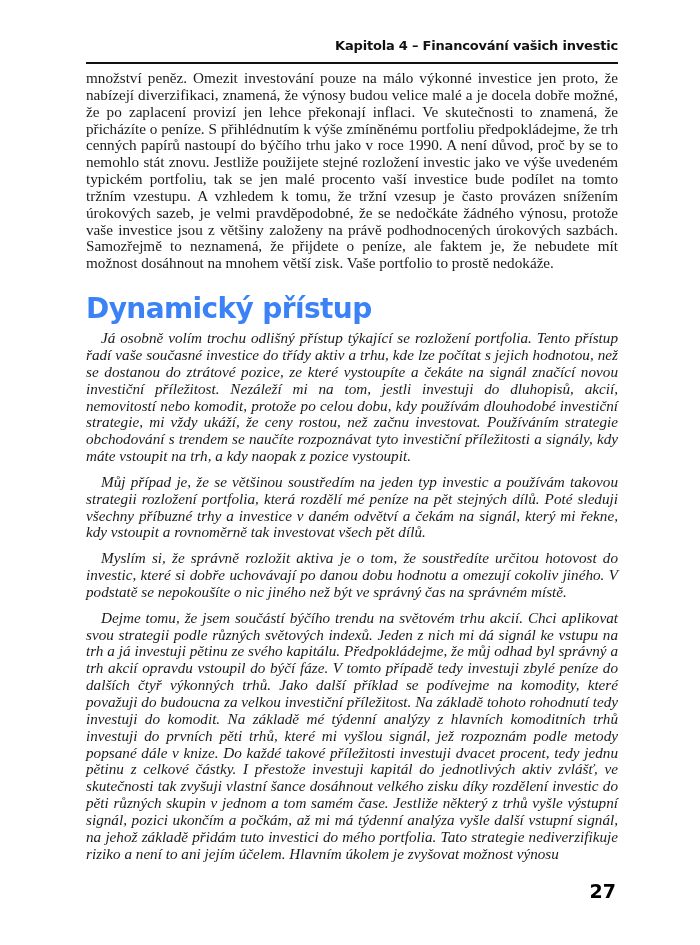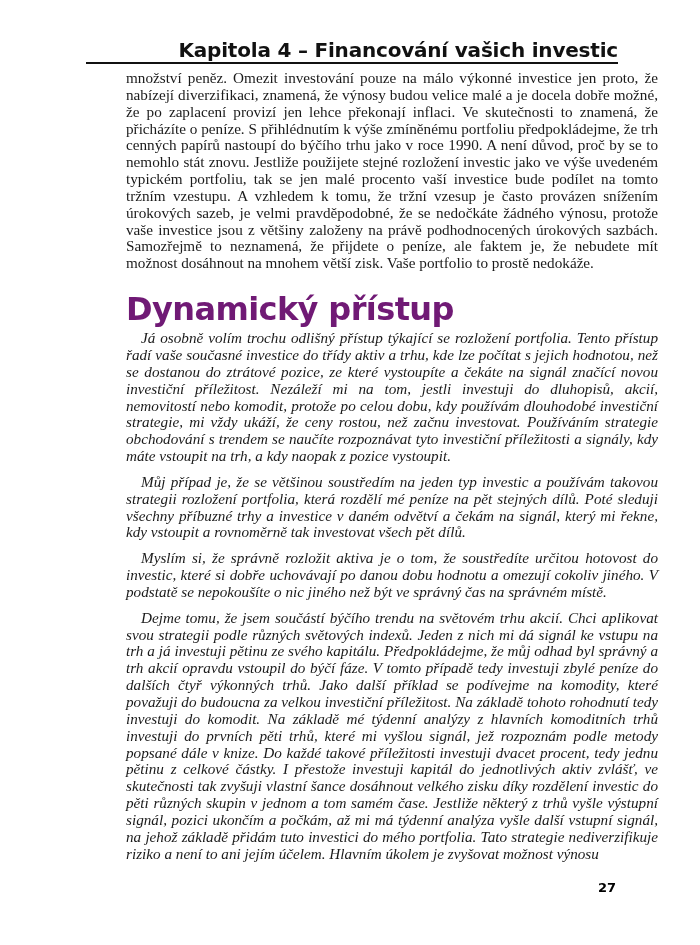--- a/index.html
+++ b/index.html
@@ -2,43 +2,43 @@
 <html><head>
 <meta charset="utf-8">
 <style>
   html, body { margin: 0; padding: 0; background: #ffffff; }
   body { width: 700px; height: 945px; position: relative; overflow: hidden; }
   .page { position: absolute; left: 0; top: 0; width: 700px; height: 945px; background: #fff; }
   .running-head {
     position: absolute; left: 86px; width: 532px; top: 38px;
     text-align: right;
     font-family: "DejaVu Sans", sans-serif; font-weight: bold;
-    font-size: 20px; color: #111; letter-spacing: -0.2px;
+    font-size: 13px; color: #111; letter-spacing: -0.2px;
   }
   .head-rule {
     position: absolute; left: 86px; width: 532px; top: 62px; height: 2px; background: #111;
   }
   .body {
     position: absolute; left: 86px; width: 532px; top: 70px;
     font-family: "Liberation Serif", serif; font-size: 15.2px; line-height: 16.85px;
-    color: #1a1a1a; text-align: justify; hyphens: manual; margin-left: 40px;
+    color: #1a1a1a; text-align: justify; hyphens: manual;
   }
   .body p { margin: 0; }
   .body p.indent { text-indent: 15px; font-style: italic; }
   .body p + p { margin-top: 9px; }
   .section-title {
     font-family: "DejaVu Sans", sans-serif; font-weight: bold;
-    font-size: 32px; line-height: 30px; color: #701a75;
+    font-size: 28px; line-height: 30px; color: #3b82f6;
     margin: 22px 0 6px 0; letter-spacing: -0.6px;
   }
   .section-title + p { margin-top: 0 !important; }
   .folio {
     position: absolute; right: 84px; top: 880px;
     font-family: "DejaVu Sans", sans-serif; font-weight: bold;
-    font-size: 13px; color: #000;
+    font-size: 19px; color: #000;
   }
 </style>
 </head>
 <body>
 
 <div class="page">
   <div class="running-head">Kapitola 4 – Financování vašich investic</div>
   <div class="head-rule"></div>
 
   <div class="body">

